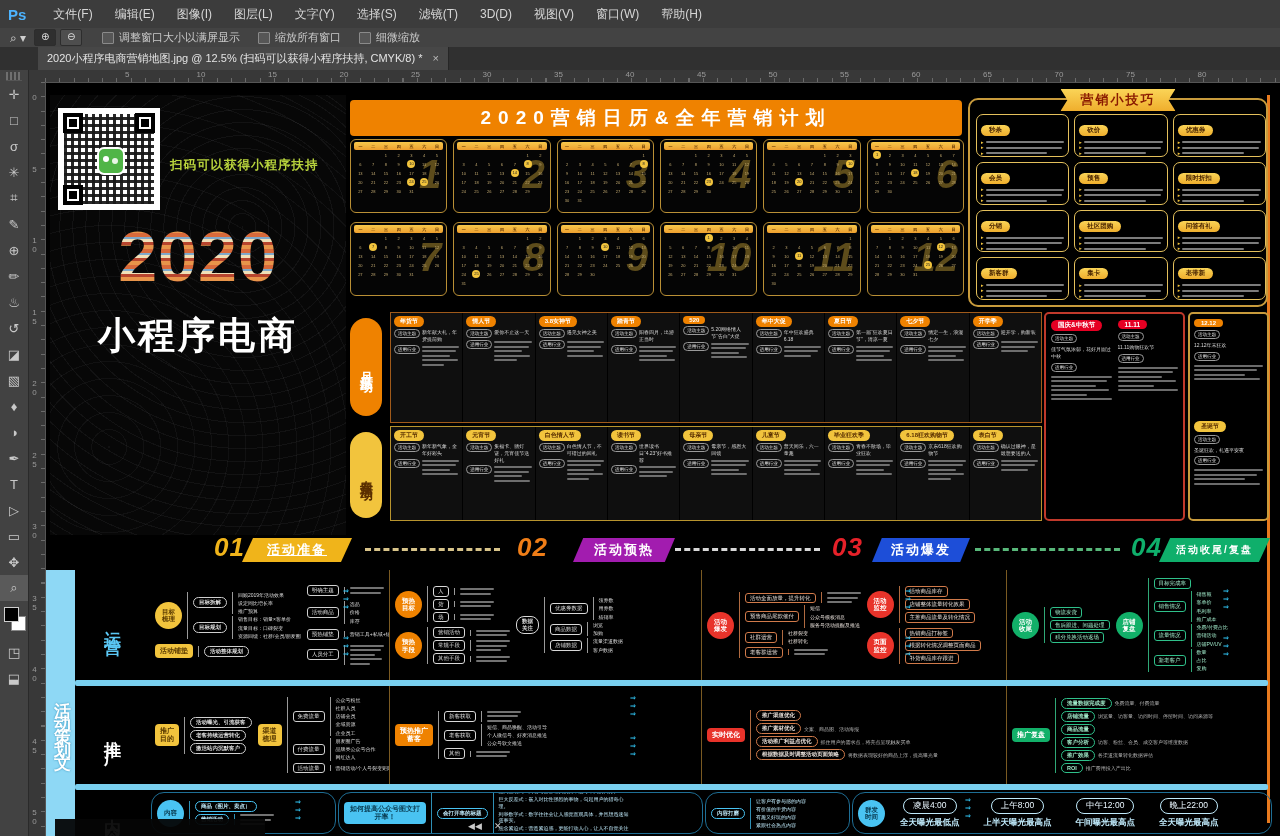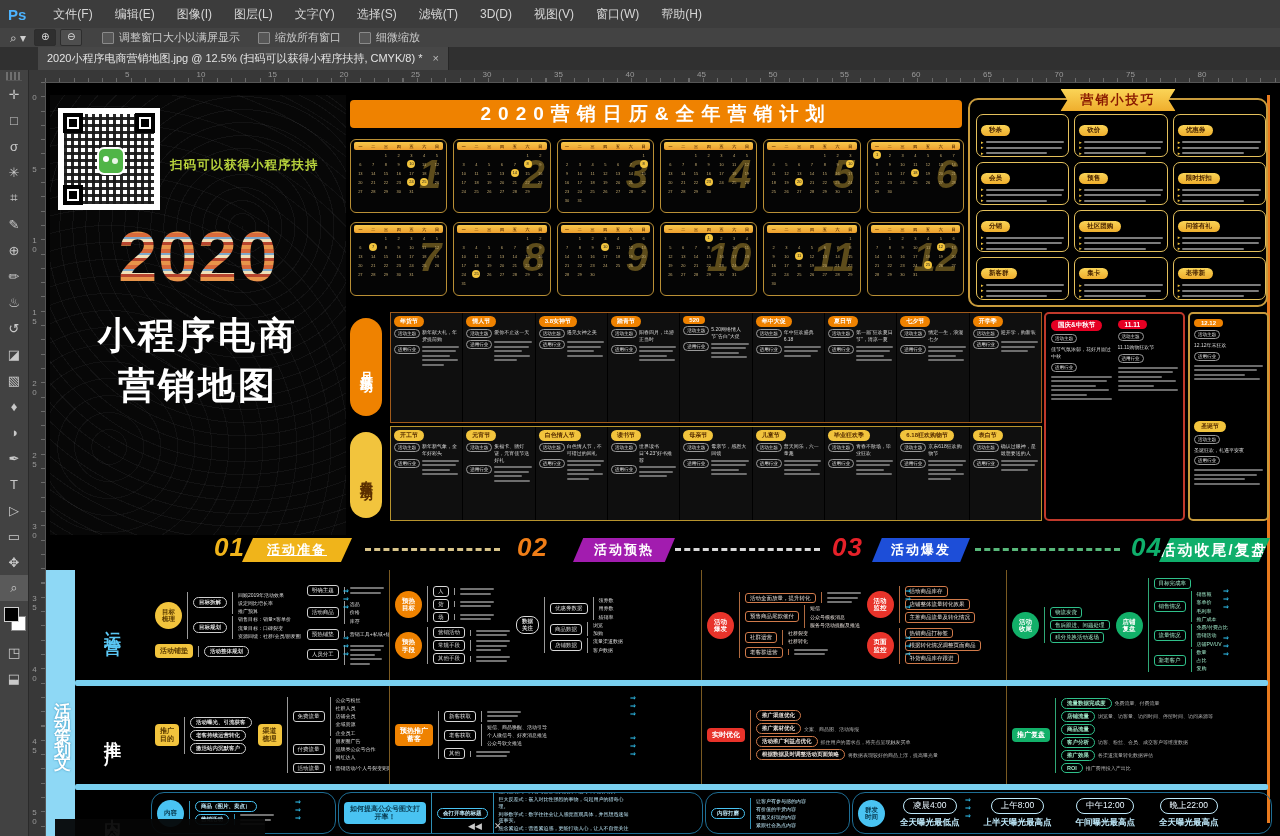--- a/index.html
+++ b/index.html
@@ -55,21 +55,21 @@
   .qr-eye{position:absolute;width:20px;height:20px;border:4px solid #000;background:#fff;box-sizing:border-box;}
   .qr-eye i{position:absolute;inset:2px;background:#000;}
   .qr-wx{position:absolute;left:39px;top:39px;width:24px;height:24px;border-radius:7px;background:#50b547;border:2px solid #fff;}
   .qr-wx i{position:absolute;width:6px;height:6px;border-radius:50%;background:#fff;top:7px;left:4px;box-shadow:9px 2px 0 0 #e8f5e6;}
   .qr-caption{position:absolute;left:120px;top:62px;font-size:12.5px;font-weight:bold;color:#b7d23c;letter-spacing:1px;}
   .year{position:absolute;left:10px;top:122px;width:276px;text-align:center;font-size:70px;font-weight:800;letter-spacing:1px;
         background:repeating-linear-gradient(180deg,#d96a3b 0 4px,#7fa8c9 4px 6px,#f0e0b8 6px 9px,#b8452e 9px 12px,#e8944a 12px 16px);
         -webkit-background-clip:text;background-clip:text;color:transparent;-webkit-text-fill-color:transparent;}
   .ptitle{position:absolute;left:8px;width:280px;text-align:center;font-size:37px;font-weight:800;color:#fff;letter-spacing:3px;}
   
-  .cal-header{position:absolute;left:305px;top:18px;width:612px;height:28px;background:#ef8200;border-radius:4px;
+  .cal-header{position:absolute;left:305px;top:18px;width:612px;height:36px;background:#ef8200;border-radius:4px;
               display:flex;align-items:center;justify-content:center;color:#fff;font-size:19px;font-weight:800;letter-spacing:7px;}
   .cal-grid{position:absolute;left:305px;top:57px;width:614px;height:168px;display:grid;
             grid-template-columns:repeat(6,1fr);grid-template-rows:74px 74px;gap:9px 6px;}
   .cal{position:relative;background:#050505;border:1px solid #b98f35;border-radius:6px;padding:2px 3px;overflow:hidden;}
   .cal-week{height:8px;background:linear-gradient(#f6c84c,#ee9f2e);border-radius:2px;display:flex;justify-content:space-around;
             align-items:center;font-size:4px;color:#5a2f00;font-weight:700;}
   .cal-days{margin-top:1px;display:grid;grid-template-columns:repeat(7,1fr);font-size:4px;color:#c4ab72;text-align:center;}
   .cal-days b{height:9px;line-height:9px;font-weight:400;position:relative;z-index:2;}
   .cal-days b.hl{background:#f2c43d;color:#222;border-radius:50%;width:8px;height:8px;line-height:8px;margin:0 auto;}
   .cal-ghost{position:absolute;right:5px;top:12px;font-size:40px;font-weight:800;font-style:italic;color:rgba(165,135,45,.55);z-index:1;}
@@ -285,21 +285,20 @@
       <div class="qr-eye" style="left:5px;bottom:5px;">
           <i></i>
         </div>
       <div class="qr-wx">
           <i></i>
         </div>
     </div>
     <div class="qr-caption">扫码可以获得小程序扶持</div>
     <div class="year">2020</div>
     <div class="ptitle" style="top:216px;">小程序电商</div>
-    <div class="ptitle" style="top:266px;">营销地图</div>
   </div>
 
   <div class="cal-header">2020营销日历&amp;全年营销计划</div>
   <div class="cal-grid" id="cal-grid">
       <div class="cal">
         <div class="cal-week">
           <span>一</span>
           <span>二</span>
           <span>三</span>
           <span>四</span>
@@ -1348,21 +1347,21 @@
     </div>
 
   <div id="phase-row">
       <div class="phase-num" style="color: rgb(240, 180, 26); left: 169px;">01</div>
       <div class="phase-flag" style="background: rgb(240, 180, 26); left: 197px; width: 110px; text-decoration: underline;">活动准备</div>
       <div class="phase-num" style="color: rgb(239, 125, 23); left: 472px;">02</div>
       <div class="phase-flag" style="background: #a21caf; left: 528px; width: 102px;">活动预热</div>
       <div class="phase-num" style="color: rgb(230, 33, 41); left: 787px;">03</div>
       <div class="phase-flag" style="background: #1d4ed8; left: 827px; width: 98px;">活动爆发</div>
       <div class="phase-num" style="color: rgb(15, 175, 107); left: 1086px;">04</div>
-      <div class="phase-flag" style="background: rgb(15, 175, 107); left: 1114px; width: 111px; font-size: 15px;">活动收尾/复盘</div>
+      <div class="phase-flag" style="background: rgb(15, 175, 107); left: 1114px; width: 111px; font-size: 10px;">活动收尾/复盘</div>
       <div class="dash" style="left: 320px; width: 135px; border-color: rgb(216, 196, 138);"></div>
       <div class="dash" style="left: 630px; width: 145px; border-color: rgb(216, 216, 216);"></div>
       <div class="dash" style="left: 930px; width: 145px; border-color: rgb(88, 184, 122);"></div>
     </div>
 
   <div class="leftbar">
     <div class="vtxt">活动策划文</div>
   </div>
   <div id="rows-mount">
       <div class="mm-row" style="top: 488px; height: 110px;">

